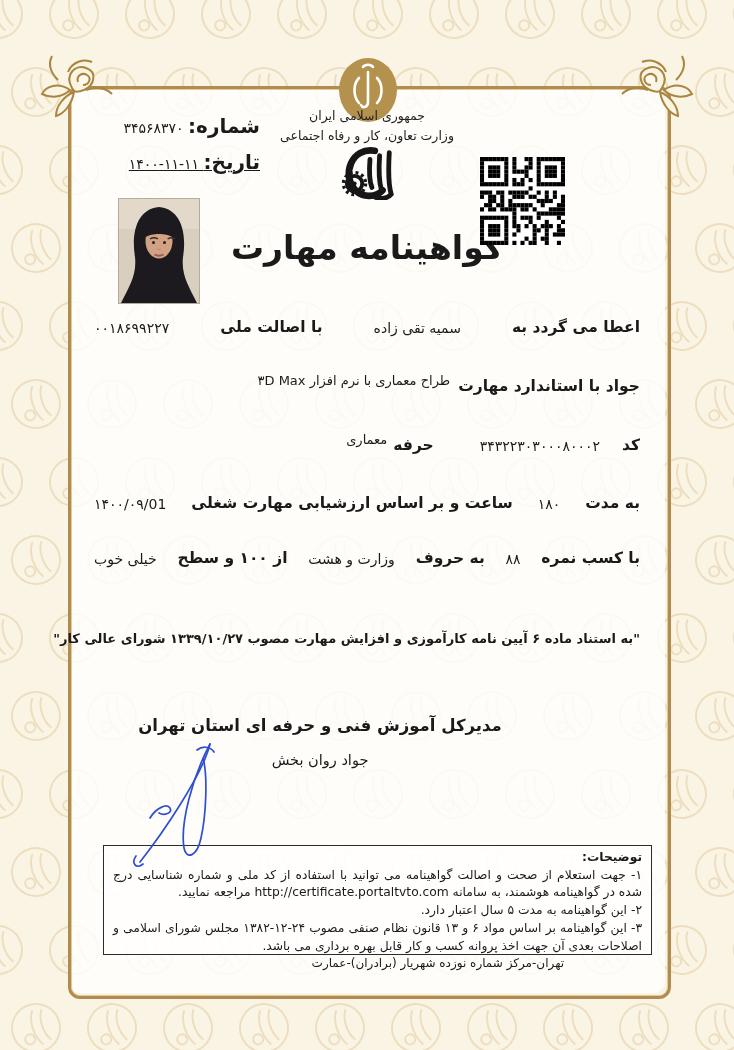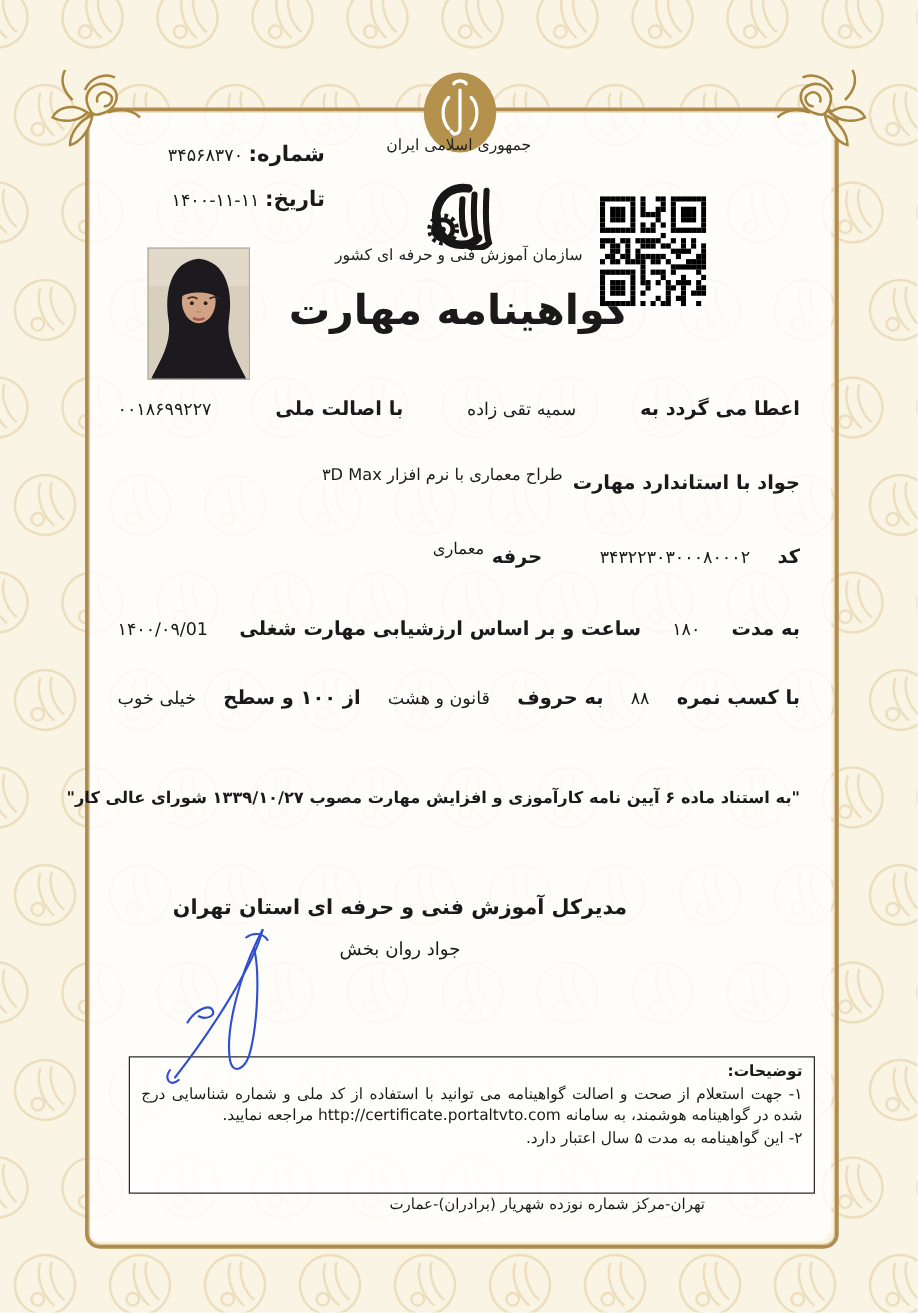--- a/index.html
+++ b/index.html
@@ -22,21 +22,21 @@
     border:3px solid #b08c50;border-radius:12px;z-index:2;
     box-shadow:inset 0 0 0 1px rgba(222,197,148,.9);
     pointer-events:none;
   }
   .corner-ornament{position:absolute;z-index:4;}
   .emblem{position:absolute;left:336px;top:56px;z-index:4;}
   .content{position:absolute;inset:0;z-index:5;}
   .hdr-line{position:absolute;left:0;right:0;text-align:center;font-size:12.5px;color:#222;}
   .tvto-logo{position:absolute;left:340px;top:144px;}
   .serial-row{position:absolute;right:474px;top:114px;direction:rtl;font-size:14px;white-space:nowrap;}
-  .serial-row b{font-size:17px;}
+  .serial-row b{font-size:20px;}
   .doc-title{position:absolute;left:0;right:0;top:228px;text-align:center;
     font-size:33px;font-weight:bold;letter-spacing:-1px;}
   .photo{position:absolute;left:118px;top:198px;width:80px;height:104px;
     border:1px solid #b3ab9c;background:#d8cebe;z-index:6;}
   .qr{position:absolute;left:480px;top:157px;z-index:6;background:#fff;}
   .field-row{position:absolute;right:94px;direction:rtl;display:flex;align-items:flex-end;
     white-space:nowrap;font-size:14px;}
   .field-row .lbl{font-weight:bold;font-size:15.5px;}
   .spread{width:546px;justify-content:space-between;}
   .raised{position:relative;top:-7px;font-size:13px;}
@@ -1267,41 +1267,41 @@
       <path d="M32,16 C32,28 32,38 32,46 C32,51 27,53 25,49"></path>
       <path d="M23,22 C17,28 17,40 23,47"></path>
       <path d="M41,22 C47,28 47,40 41,47"></path>
       <path d="M27,11 C29,8 35,8 37,11"></path>
     </g>
   </svg>
 
   <div class="content">
 
     <div class="hdr-line" style="top:108px;">جمهوری اسلامی ایران</div>
+    <div class="hdr-line" style="top:128px;">وزارت تعاون، کار و رفاه اجتماعی</div>
 
     <svg class="tvto-logo" width="58" height="56" viewBox="0 0 60 58">
       <g fill="none" stroke="#161616" stroke-linecap="round">
         <path d="M36,7 C12,3 1,32 16,48 C24,56 38,55 44,48" stroke-width="7"></path>
         <path d="M31,16 C30,28 30,37 33,45" stroke-width="5"></path>
         <path d="M41,12 C40,26 40,38 43,48" stroke-width="5"></path>
         <path d="M51,9 C50,26 50,42 53,52 C49,57 40,58 35,54" stroke-width="5"></path>
       </g>
       <circle cx="15" cy="41" r="8" fill="none" stroke="#161616" stroke-width="4"></circle>
       <circle cx="15" cy="41" r="11.5" fill="none" stroke="#161616" stroke-width="3.4" stroke-dasharray="3 3.1"></circle>
       <circle cx="15" cy="41" r="2.2" fill="#161616"></circle>
     </svg>
 
-    <div class="hdr-line" style="top:196px;">سازمان آموزش فنی و حرفه ای کشور</div>
 
     <div class="serial-row" style="top:114px;">
       <b>شماره:</b>
       <span> </span>
       <span>۳۴۵۶۸۳۷۰</span>
     </div>
-    <div class="serial-row" style="top:150px;">
+    <div class="serial-row" style="top:150px;text-decoration:underline;">
       <b>تاریخ:</b>
       <span> </span>
       <span>۱۱-۱۱-۱۴۰۰</span>
     </div>
 
     <svg class="qr" id="qrSvg" width="85" height="88" viewBox="0 0 85 88">
         <rect width="85" height="88" fill="#fff"></rect>
         <rect x="32.38" y="0.00" width="4.05" height="4.19" fill="#000"></rect>
         <rect x="44.52" y="0.00" width="4.05" height="4.19" fill="#000"></rect>
         <rect x="48.57" y="0.00" width="4.05" height="4.19" fill="#000"></rect>
@@ -1575,21 +1575,21 @@
       <span class="lbl">به مدت</span>
       <span>۱۸۰</span>
       <span class="lbl">ساعت و بر اساس ارزشیابی مهارت شغلی</span>
       <span>۱۴۰۰/۰۹/01</span>
     </div>
 
     <div class="field-row spread" style="top:549px;">
       <span class="lbl">با کسب نمره</span>
       <span>۸۸</span>
       <span class="lbl">به حروف</span>
-      <span>قانون و هشت</span>
+      <span>وزارت و هشت</span>
       <span class="lbl">از ۱۰۰ و سطح</span>
       <span>خیلی خوب</span>
     </div>
 
     <div class="quote">"به استناد ماده ۶ آیین نامه کارآموزی و افزایش مهارت مصوب ۱۳۳۹/۱۰/۲۷ شورای عالی کار"</div>
 
     <div class="signatory name">جواد روان بخش</div>
     <div class="signatory title">مدیرکل آموزش فنی و حرفه ای استان تهران</div>
 
     <svg class="signature" width="120" height="130" viewBox="0 0 120 130">
@@ -1599,17 +1599,18 @@
         <path d="M75,12 C80,8 88,8 92,14"></path>
         <path d="M28,80 C34,70 45,65 48,70 C51,75 42,78 37,75"></path>
         <path d="M14,118 C9,125 14,132 21,126"></path>
       </g>
     </svg>
 
     <div class="notes-box">
       <div class="notes-heading">توضیحات:</div>
       <p>۱- جهت استعلام از صحت و اصالت گواهینامه می توانید با استفاده از کد ملی و شماره شناسایی درج شده در گواهینامه هوشمند، به سامانه http://certificate.portaltvto.com مراجعه نمایید.</p>
       <p>۲- این گواهینامه به مدت ۵ سال اعتبار دارد.</p>
+      <p>۳- این گواهینامه بر اساس مواد ۶ و ۱۳ قانون نظام صنفی مصوب ۲۴-۱۲-۱۳۸۲ مجلس شورای اسلامی و اصلاحات بعدی آن جهت اخذ پروانه کسب و کار قابل بهره برداری می باشد.</p>
     </div>
 
     <div class="footer-address">تهران-مرکز شماره نوزده شهریار (برادران)-عمارت</div>
   </div>
 </div>
 
 </body></html>

